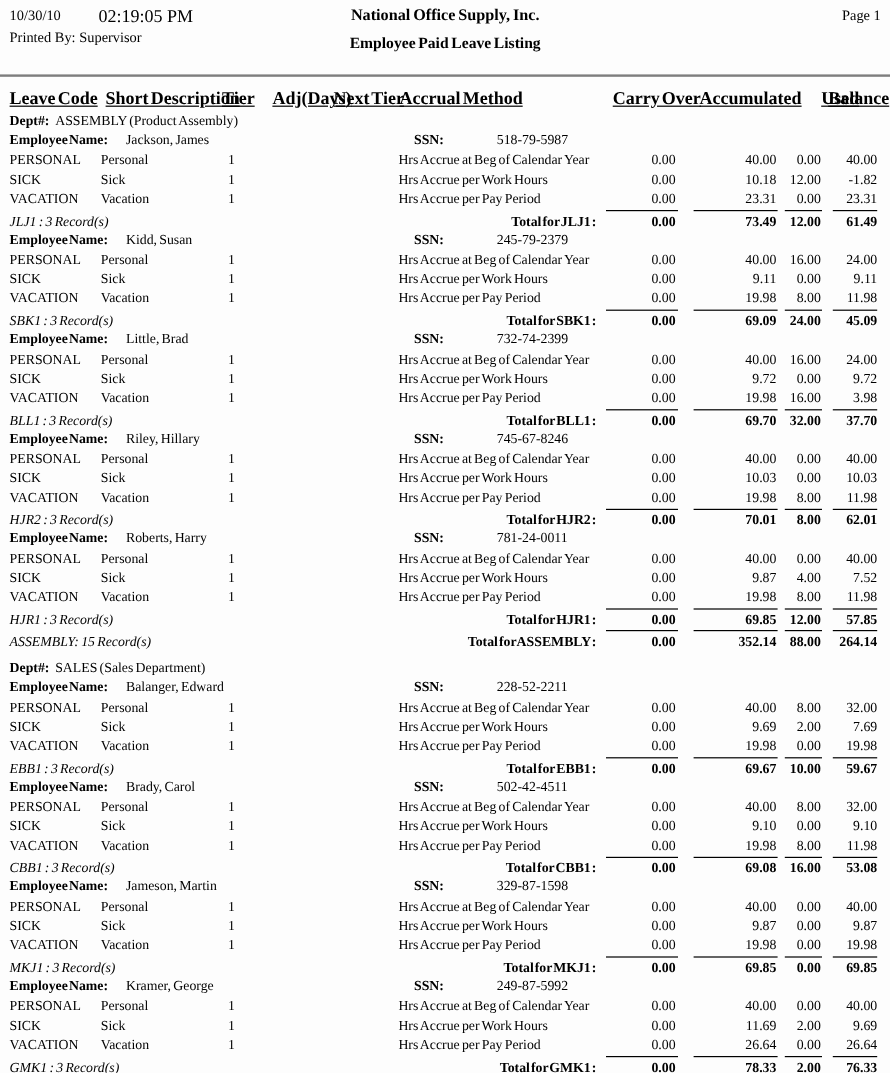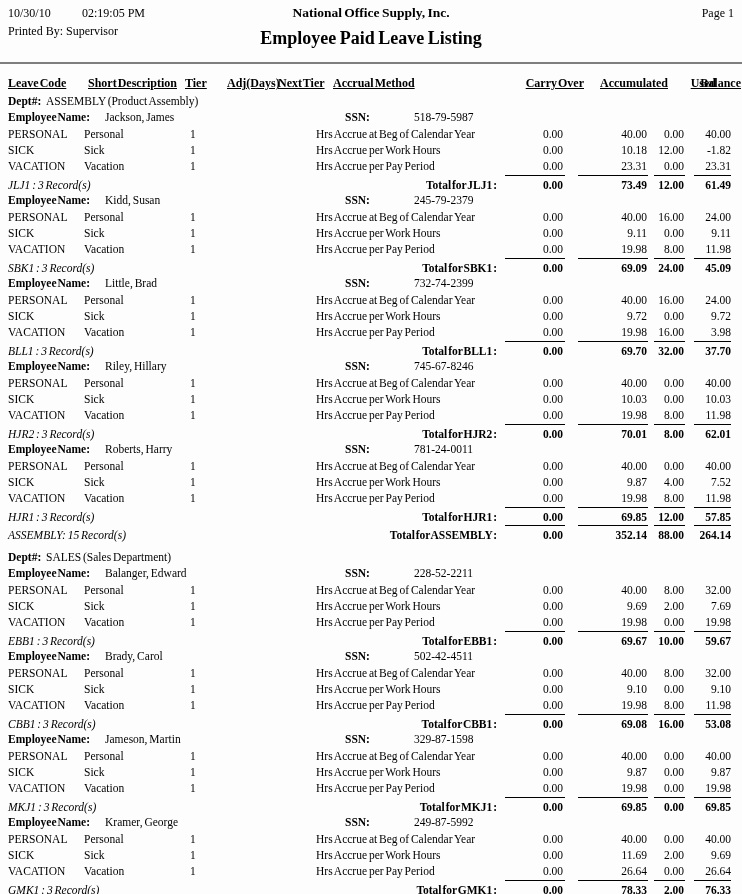--- a/index.html
+++ b/index.html
@@ -9,49 +9,49 @@
     color: #000;
     font-family: "Liberation Serif", "DejaVu Serif", serif;
     font-size: 11.5px;
     overflow: hidden;
   }
   .page { position: relative; width: 742px; height: 640px; background: #fdfdfd; }
 
   
   .page-header { position: relative; height: 62px; }
   .ph-date   { position: absolute; left: 8px;  top: 6px;  font-size: 12px; }
-  .ph-time   { position: absolute; left: 82px; top: 6px;  font-size: 12px; }
+  .ph-time   { position: absolute; left: 82px; top: 6px;  font-size: 15px; }
   .ph-company{ position: absolute; left: 0; right: 0; top: 5px; text-align: center;
                font-weight: bold; font-size: 13.5px; word-spacing: -1px; }
   .ph-page   { position: absolute; right: 8px; top: 6px;  font-size: 12px; }
   .ph-printed{ position: absolute; left: 8px;  top: 24px; font-size: 12px; }
   .ph-title  { position: absolute; left: 0; right: 0; top: 28px; text-align: center;
-               font-weight: bold; font-size: 18px; word-spacing: -1px; }
+               font-weight: bold; font-size: 13px; word-spacing: -1px; }
 
   .rule { border-top: 2px solid #7e7e7e; height: 0; }
 
   
   .row  { position: relative; height: 16px; line-height: 16px; }
   .cell { position: absolute; top: 0; white-space: nowrap; }
   .b    { font-weight: bold; }
   .tight{ word-spacing: -2px; }
   .note { left: 8px; font-style: italic; word-spacing: -1px; }
 
   .col-code   { left: 8px; }
   .col-desc   { left: 84px; }
   .col-tier   { left: 190px; }
-  .col-method { left: 316px; word-spacing: -1px; }
+  .col-method { left: 332px; word-spacing: -1px; }
   .col-carry  { right: 179px; }
   .col-accum  { right: 95px; }
   .col-used   { right: 58px; }
   .col-bal    { right: 11px; }
 
   
   .col-headers { height: 30px; }
-  .col-headers .cell { top: 11px; font-weight: bold; text-decoration: underline; word-spacing: -2px; font-size: 12px; }
+  .col-headers .cell { top: 11px; font-weight: bold; text-decoration: underline; word-spacing: -2px; font-size: 15px; }
   .hc-code   { left: 8px; }
   .hc-desc   { left: 88px; }
   .hc-tier   { left: 185px; }
   .hc-adj    { left: 227px; }
   .hc-next   { left: 278px; }
   .hc-method { left: 333px; }
   .hc-carry  { right: 158px; }
   .hc-accum  { right: 74px; }
   .hc-used   { right: 26px; margin-left: 33px; }
   .hc-bal    { right: 1px; }

